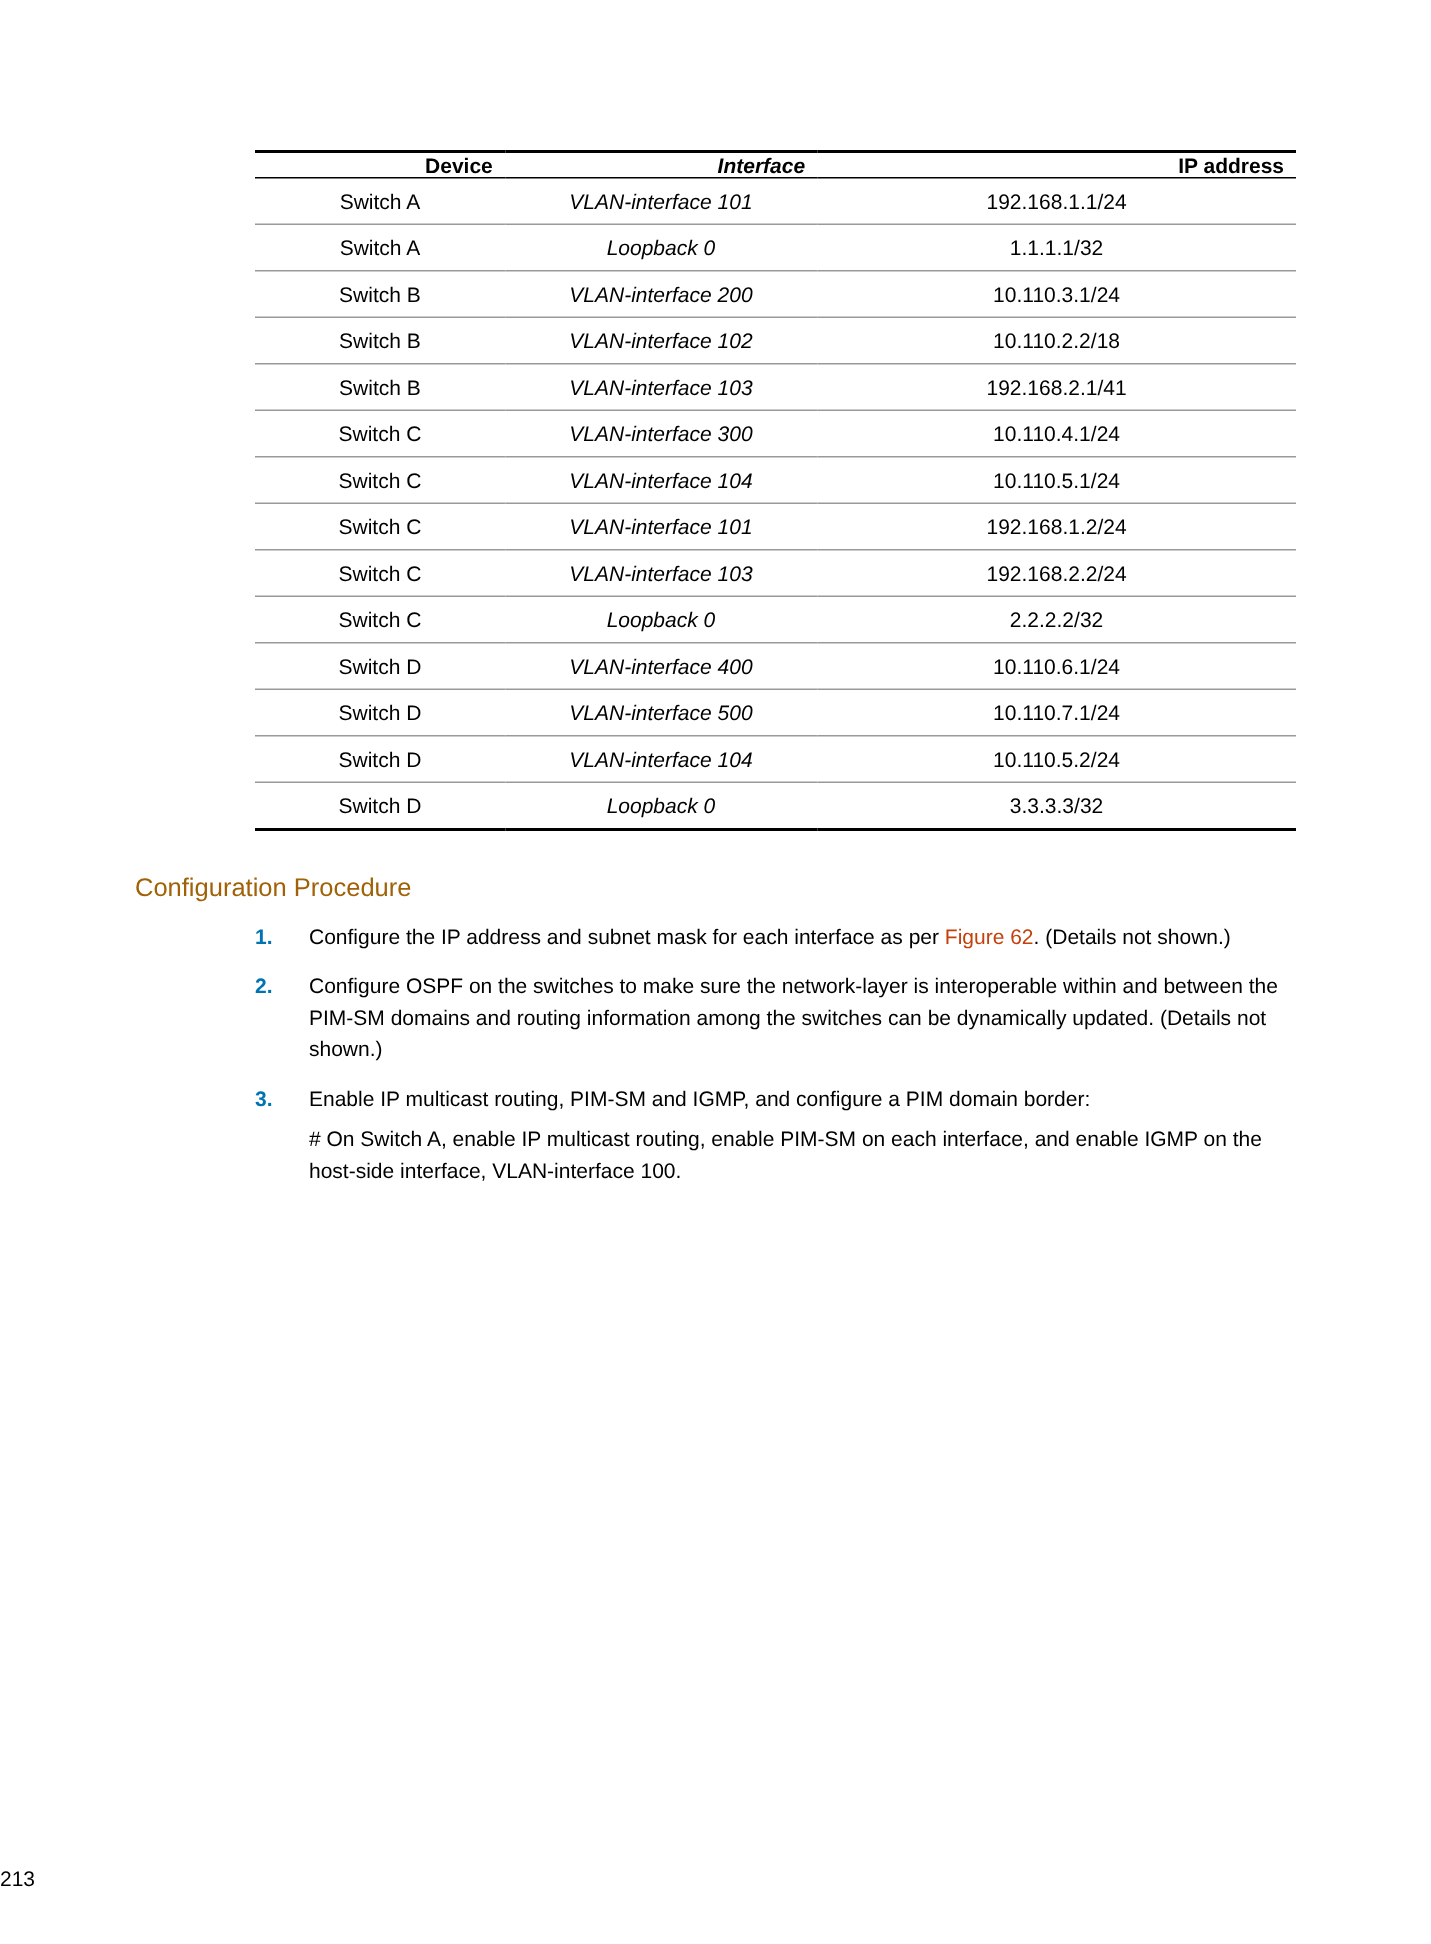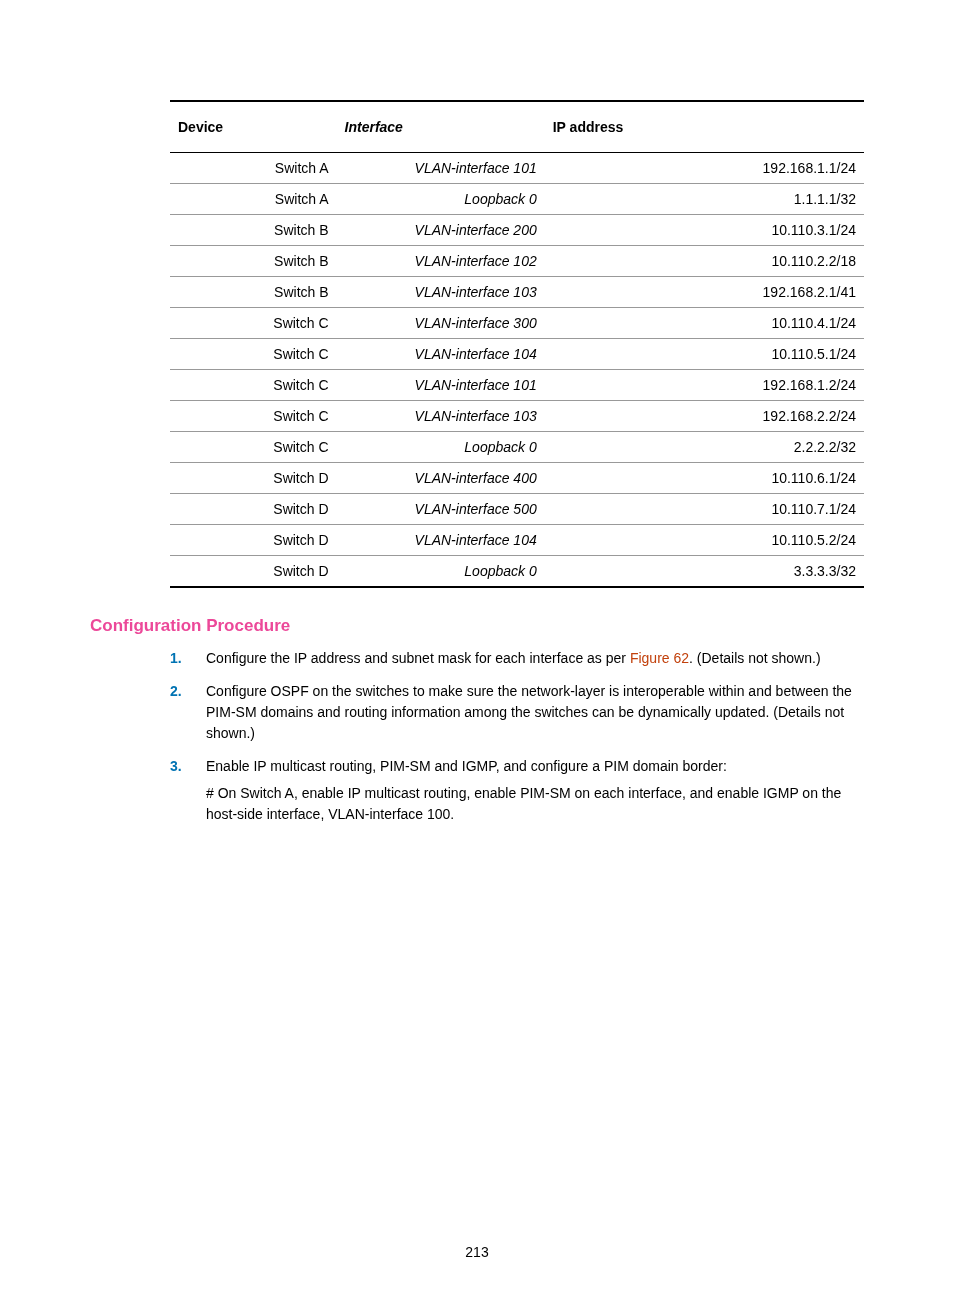--- a/index.html
+++ b/index.html
@@ -25,36 +25,36 @@
       border-top: 2px solid #000;
       border-bottom: 1px solid #000;
     }
     tbody tr {
       border-bottom: 1px solid #999;
     }
     tbody tr:last-child {
       border-bottom: 2px solid #000;
     }
     th {
-      text-align: left;
+      text-align: right;
       font-weight: bold;
-      padding: 17px 8px;
+      padding: 0 8px;
       font-size: 14px;
     }
     td {
-      text-align: right;
+      text-align: center;
       padding: 7px 8px;
       font-size: 14px;
     }
     th:nth-child(1), td:nth-child(1) { width: 24%; }
     th:nth-child(2), td:nth-child(2) { width: 30%; font-style: italic; }
     th:nth-child(3), td:nth-child(3) { width: 46%; }
     .section-heading {
-      color: #ec4899;
-      font-weight: bold;
+      color: #a16207;
+      font-weight: normal;
       font-size: 17px;
       margin-top: 28px;
       margin-bottom: 12px;
     }
     ol.steps {
       list-style: none;
       margin-left: 80px;
     }
     ol.steps > li {
       position: relative;
@@ -82,21 +82,21 @@
       line-height: 1.5;
     }
     .bottom-block p {
       margin-bottom: 6px;
     }
     .pagenum {
       position: absolute;
       bottom: 36px;
       left: 0;
       width: 100%;
-      text-align: center;
+      text-align: left;
       font-size: 14px;
     }
     .gap {
       height: 370px;
     }
   </style>
 </head>
 <body>
 
 <div class="page">

